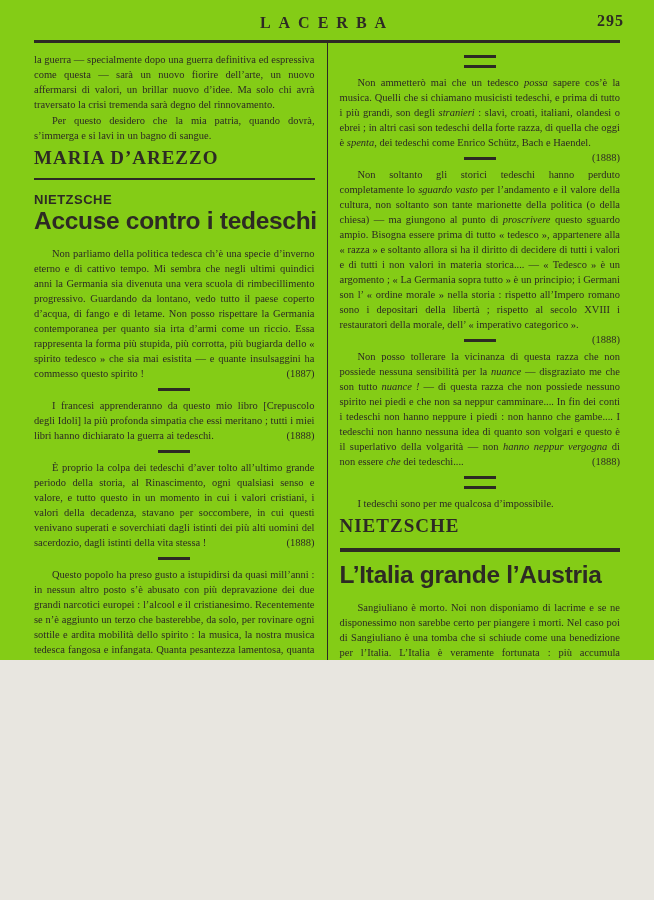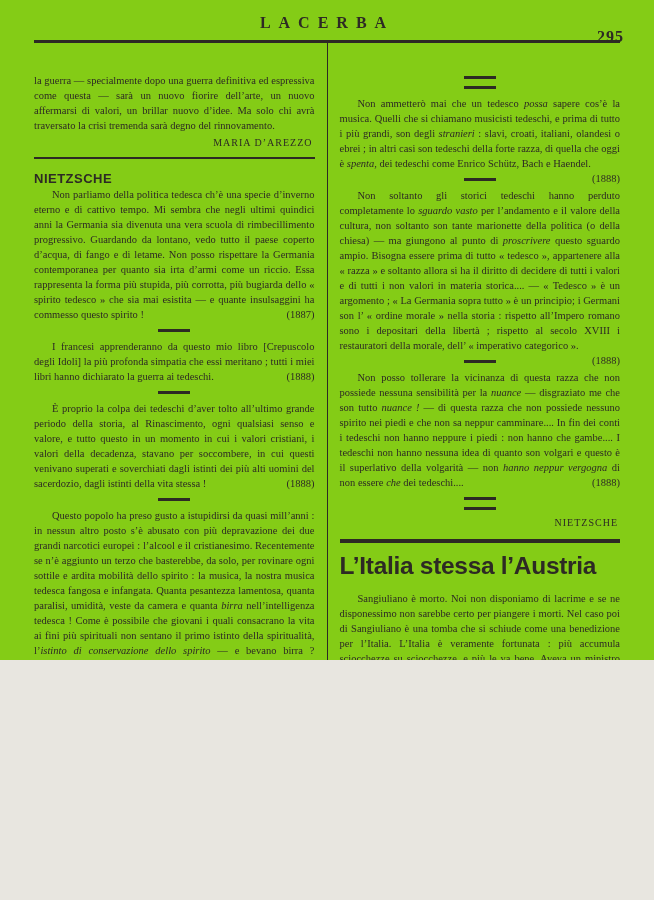--- a/index.html
+++ b/index.html
@@ -13,36 +13,36 @@
     overflow:hidden;
   }
   
   .running-head{position:relative;height:40px;}
   .masthead{
     position:absolute;left:0;right:0;top:14px;
     text-align:center;
     font-weight:bold;font-size:16px;letter-spacing:8px;
   }
   .page-number{
-    position:absolute;right:30px;top:28px;
+    position:absolute;right:30px;top:12px;
     font-weight:bold;font-size:16px;letter-spacing:1px;
   }
   .head-rule{
     margin:0 34px;
     border-top:3px solid #2d2a24;
   }
   
   .columns{
     display:flex;
     padding:0 34px;
     height:852px;
     box-sizing:border-box;
     overflow:hidden;
   }
-  .col{flex:1 1 0;min-width:0;padding-top:17px;overflow:hidden;margin-top:13px;}
+  .col{flex:1 1 0;min-width:0;padding-top:9px;overflow:hidden;}
   .col-left{padding-right:12px;}
   .col-right{padding-left:12px;}
   .col-divider{
     width:1px;height:813px;
     background:#2d2a24;
     flex:0 0 1px;
   }
   
   .par{
     margin:0 0 1px 0;
@@ -59,22 +59,21 @@
     margin:7px auto 7px auto;
   }
   
   .col-rule{
     border-top:2.5px solid #2d2a24;
     margin:9px 0 12px 0;
   }
   .col-rule.thick{border-top-width:4px;margin:11px 0 10px 0;}
   
   .signature{
-    text-align:right;
-    font-weight:normal;font-size:10px;letter-spacing:1px;
+    font-weight:bold;font-size:19px;letter-spacing:1px;
     margin:4px 2px 2px 0;
   }
   
   .rubric{
     font-family:"Liberation Sans", sans-serif;
     font-weight:bold;font-size:13px;letter-spacing:0.5px;
     margin:0 0 1px 0;
   }
   .article-title{
     font-family:"Liberation Sans", sans-serif;
@@ -94,25 +93,27 @@
     <div class="masthead">LACERBA</div>
     <div class="page-number">295</div>
   </div>
   <div class="head-rule"></div>
 
   <div class="columns">
 
     <div class="col col-left">
 
       <p class="par no-indent">la guerra — specialmente dopo una guerra definitiva ed espressiva come questa — sarà un nuovo fiorire dell’arte, un nuovo affermarsi di valori, un brillar nuovo d’idee. Ma solo chi avrà traversato la crisi tremenda sarà degno del rinnovamento.</p>
+      <p class="par">Per questo desidero che la mia patria, quando dovrà, s’immerga e si lavi in un bagno di sangue.</p>
       <div class="signature">MARIA D’AREZZO</div>
 
       <div class="col-rule"></div>
 
       <div class="rubric">NIETZSCHE</div>
+      <div class="article-title">Accuse contro i tedeschi</div>
 
       <p class="par"><span>Non parliamo della politica tedesca ch’è una specie d’inverno eterno e di cattivo tempo. Mi sembra che negli ultimi quindici anni la Germania sia divenuta una vera scuola di rimbecillimento progressivo. Guardando da lontano, vedo tutto il paese coperto d’acqua, di fango e di letame. Non posso rispettare la Germania contemporanea per quanto sia irta d’armi come un riccio. Essa rappresenta la forma più stupida, più corrotta, più bugiarda dello « spirito tedesco » che sia mai esistita — e quante insulsaggini ha commesso questo spirito !</span> <span class="date">(1887)</span></p>
       <div class="sec-divider"></div>
 
       <p class="par"><span>I francesi apprenderanno da questo mio libro [Crepuscolo degli Idoli] la più profonda simpatia che essi meritano ; tutti i miei libri hanno dichiarato la guerra ai tedeschi.</span> <span class="date">(1888)</span></p>
       <div class="sec-divider"></div>
 
       <p class="par"><span>È proprio la colpa dei tedeschi d’aver tolto all’ultimo grande periodo della storia, al Rinascimento, ogni qualsiasi senso e valore, e tutto questo in un momento in cui i valori cristiani, i valori della decadenza, stavano per soccombere, in cui questi venivano superati e soverchiati dagli istinti dei più alti uomini del sacerdozio, dagli istinti della vita stessa !</span> <span class="date">(1888)</span></p>
       <div class="sec-divider"></div>
 
@@ -135,24 +136,25 @@
       <div class="sec-divider"></div>
 
       <p class="par"><span>Non soltanto gli storici tedeschi hanno perduto completamente lo <i>sguardo vasto</i> per l’andamento e il valore della cultura, non soltanto son tante marionette della politica (o della chiesa) — ma giungono al punto di <i>proscrivere</i> questo sguardo ampio. Bisogna essere prima di tutto « tedesco », appartenere alla « razza » e soltanto allora si ha il diritto di decidere di tutti i valori e di tutti i non valori in materia storica.... — « Tedesco » è un argomento ; « La Germania sopra tutto » è un principio; i Germani son l’ « ordine morale » nella storia : rispetto all’Impero romano sono i depositari della libertà ; rispetto al secolo XVIII i restauratori della morale, dell’ « imperativo categorico ».</span> <span class="date">(1888)</span></p>
       <div class="sec-divider"></div>
 
       <p class="par"><span>Non posso tollerare la vicinanza di questa razza che non possiede nessuna sensibilità per la <i>nuance</i> — disgraziato me che son tutto <i>nuance !</i> — di questa razza che non possiede nessuno spirito nei piedi e che non sa neppur camminare.... In fin dei conti i tedeschi non hanno neppure i piedi : non hanno che gambe.... I tedeschi non hanno nessuna idea di quanto son volgari e questo è il superlativo della volgarità — non <i>hanno neppur vergogna</i> di non essere <i>che</i> dei tedeschi....</span> <span class="date">(1888)</span></p>
       <div class="sec-divider"></div>
 
       <div class="sec-divider"></div>
 
+      <p class="par"><span>I tedeschi sono per me qualcosa d’impossibile.</span></p>
 
       <div class="signature">NIETZSCHE</div>
 
       <div class="col-rule thick"></div>
 
-      <div class="article-title">L’Italia stessa l’Austria</div>
+      <div class="article-title">L’Italia grande l’Austria</div>
 
       <p class="par">Sangiuliano è morto. Noi non disponiamo di lacrime e se ne disponessimo non sarebbe certo per piangere i morti. Nel caso poi di Sangiuliano è una tomba che si schiude come una benedizione per l’Italia. L’Italia è veramente fortunata : più accumula sciocchezze su sciocchezze, e più le va bene. Aveva un ministro inetto del quale non sapeva liberarsi, e la morte l’ha spazzato via. Fortunato anche lui del resto : morendo ha potuto rendere al suo paese uno di quei servigi che non aveva saputo rendergli in vita. Sia pace a lui, dunque. Pace a lui, e speriamo guerra dell’Italia all’Austria, finalmente.</p>
 
     </div>
   </div>
 </div>
 
 </body></html>

